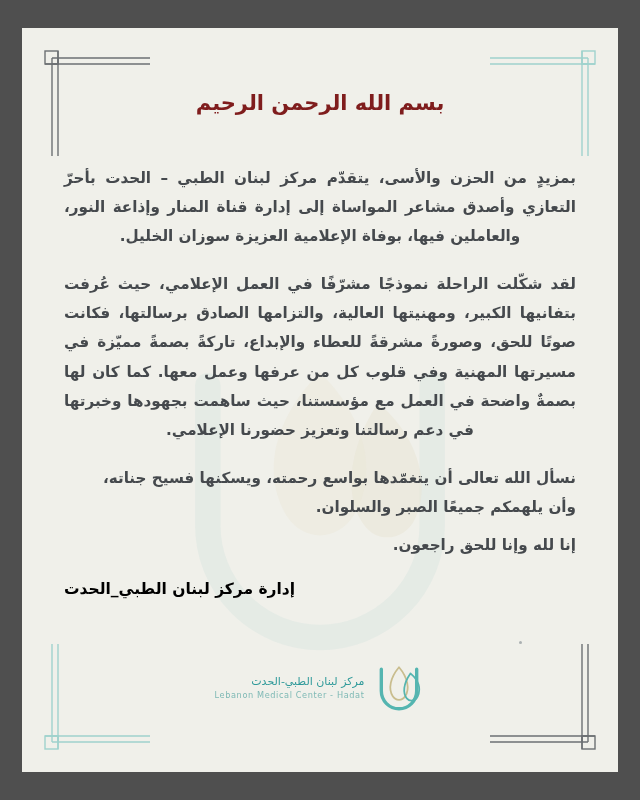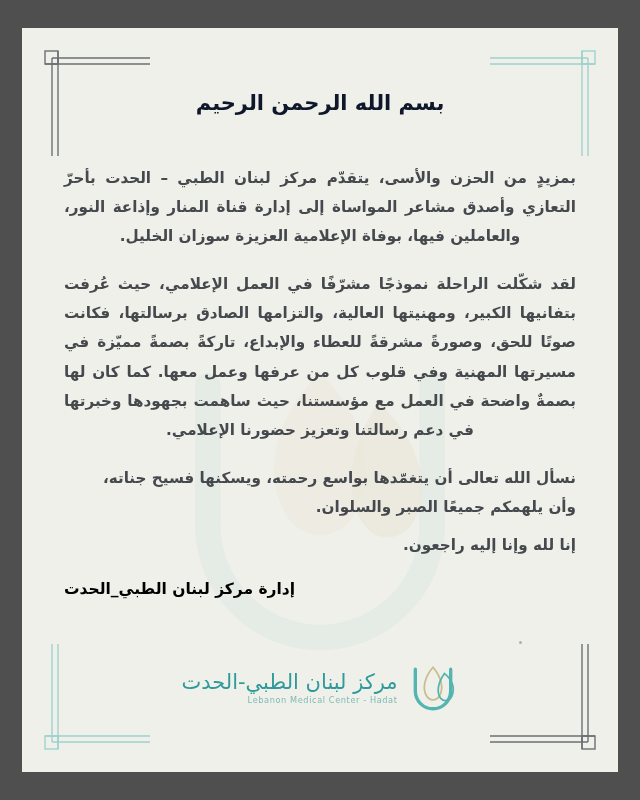--- a/index.html
+++ b/index.html
@@ -67,21 +67,21 @@
     box-sizing: border-box;
     padding: 46px 42px 24px 42px;
     display: flex;
     flex-direction: column;
   }
 
   .basmala {
     text-align: center;
     font-size: 21px;
     font-weight: 700;
-    color: #0f172a;
+    color: #7f1d1d;
     letter-spacing: 0;
     margin: 14px 0 0 0;
     line-height: 1.5;
   }
 
   .body-text {
     margin-top: 44px;
     color: #45494d;
   }
 
@@ -122,21 +122,21 @@
     height: 52px;
     flex: 0 0 auto;
   }
   .logo-words {
     display: flex;
     flex-direction: column;
     align-items: flex-start;
     line-height: 1.1;
   }
   .logo-ar {
-    font-size: 21px;
+    font-size: 11px;
     color: #2f9a9a;
     direction: rtl;
     font-weight: 400;
     white-space: nowrap;
   }
   .logo-en {
     font-size: 8.2px;
     color: #7fb9b5;
     direction: ltr;
     letter-spacing: .6px;
@@ -216,21 +216,21 @@
 
       <div class="body-text">
 
         <p class="para">بمزيدٍ من الحزن والأسى، يتقدّم مركز لبنان الطبي – الحدت بأحرّ التعازي وأصدق مشاعر المواساة إلى إدارة قناة المنار وإذاعة النور، والعاملين فيها، بوفاة الإعلامية العزيزة سوزان الخليل.</p>
 
         <p class="para">لقد شكّلت الراحلة نموذجًا مشرّفًا في العمل الإعلامي، حيث عُرفت بتفانيها الكبير، ومهنيتها العالية، والتزامها الصادق برسالتها، فكانت صوتًا للحق، وصورةً مشرقةً للعطاء والإبداع، تاركةً بصمةً مميّزة في مسيرتها المهنية وفي قلوب كل من عرفها وعمل معها. كما كان لها بصمةٌ واضحة في العمل مع مؤسستنا، حيث ساهمت بجهودها وخبرتها في دعم رسالتنا وتعزيز حضورنا الإعلامي.</p>
 
 
         <p class="para last-right" style="margin-bottom:0;">نسأل الله تعالى أن يتغمّدها بواسع رحمته، ويسكنها فسيح جناته،</p>
         <p class="para last-right" style="margin-bottom:8px;">وأن يلهمكم جميعًا الصبر والسلوان.</p>
-        <p class="para last-right">إنا لله وإنا إليه راجعون.</p>
+        <p class="para last-right">إنا لله وإنا للحق راجعون.</p>
 
         <div class="signature">إدارة مركز لبنان الطبي_الحدت</div>
       </div>
 
       <div class="logo-lockup">
         <svg class="logo-mark" viewBox="0 0 100 100" aria-hidden="true">
           <path d="M16 14 L16 56 A34 34 0 0 0 84 56 L84 14" fill="none" stroke="#54b5b0" stroke-width="6.5" stroke-linecap="round"></path>
           <path d="M50 10 C33 30 29 52 38 66 C44 75 56 75 62 66 C71 52 67 30 50 10 Z" fill="none" stroke="#c9bd8e" stroke-width="3.4" stroke-linejoin="round"></path>
           <path d="M72 22 C58 42 57 60 65 70 C71 77 82 75 86 66 C93 50 86 34 72 22 Z" fill="none" stroke="#54b5b0" stroke-width="3.4" stroke-linejoin="round"></path>
         </svg>

